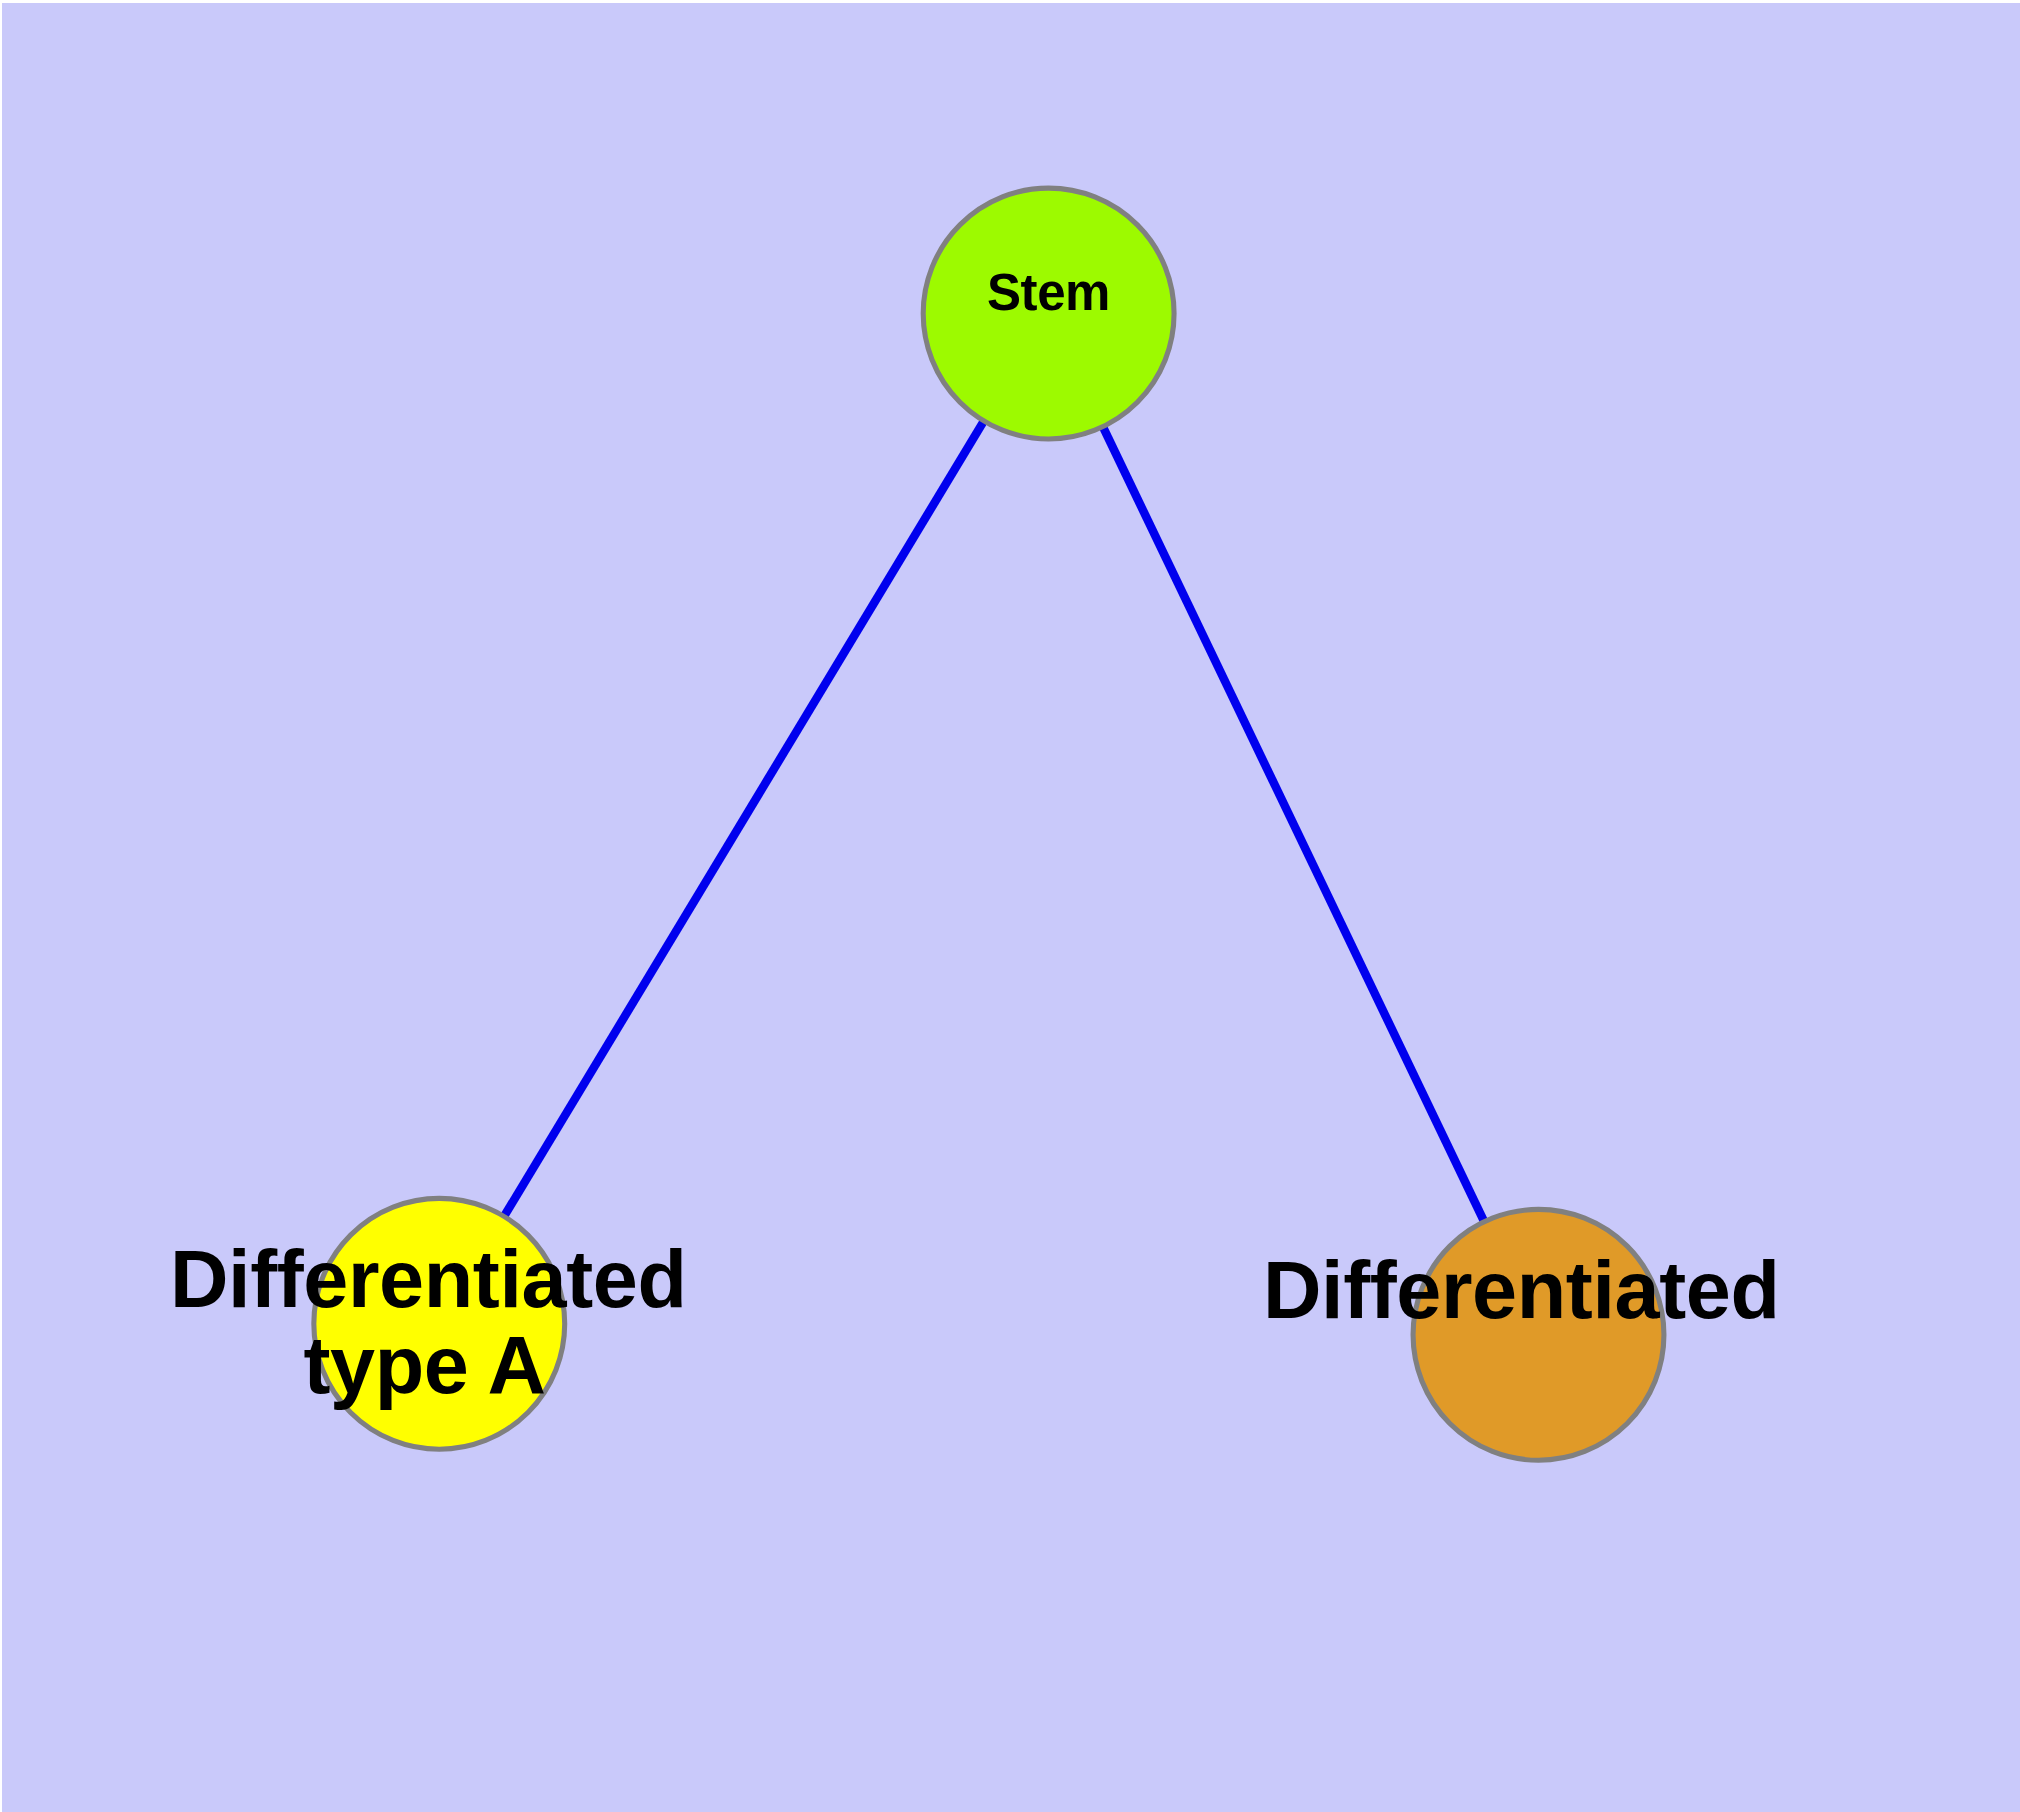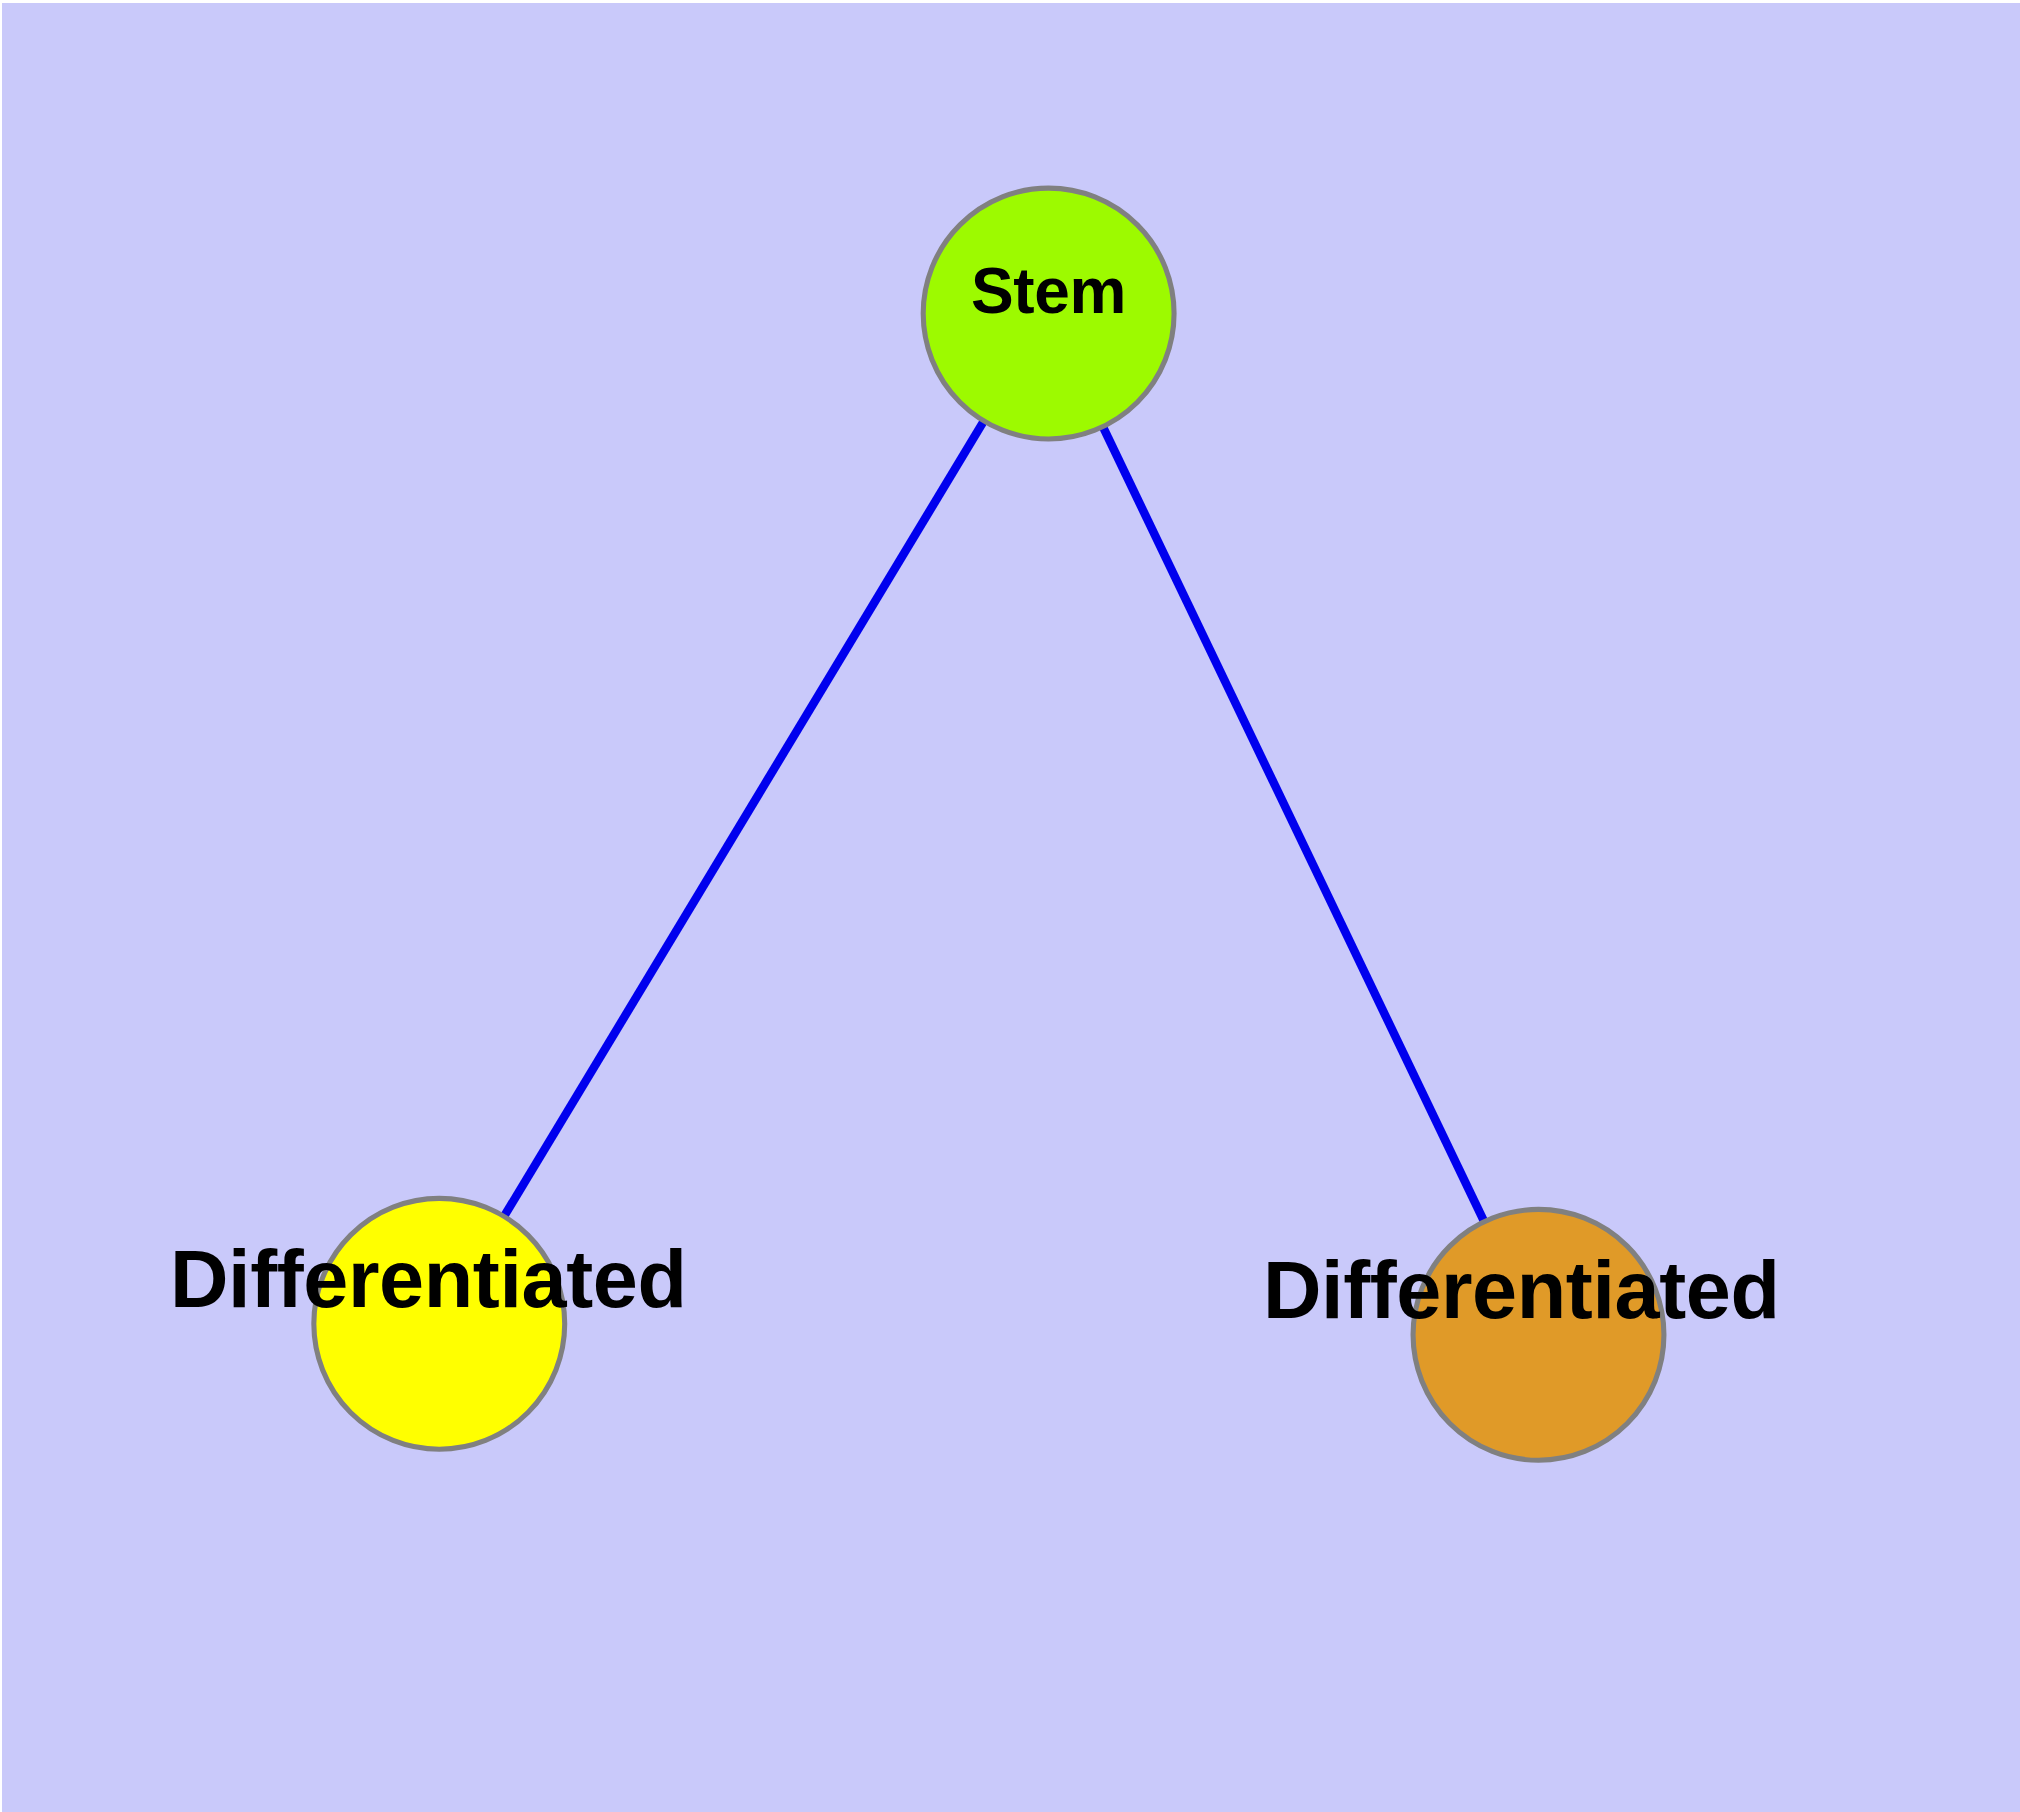--- a/index.html
+++ b/index.html
@@ -45,23 +45,23 @@
     position: absolute;
     color: #000000;
     font-weight: bold;
     text-align: center;
     white-space: nowrap;
     line-height: 1.06;
     pointer-events: none;
     letter-spacing: -0.4px;
   }
   #label-stem {
-    font-size: 64px;
+    font-size: 51px;
     left: 794px;
-    top: 258px;
+    top: 266px;
     width: 509px;
   }
   #label-type-a {
     font-size: 81px;
     left: 170px;
     top: 1237px;
     width: 509px;
   }
   #label-type-b {
     font-size: 81px;
@@ -90,20 +90,21 @@
       <circle class="node-circle" cx="1815" cy="1575" r="148" fill="#e09a28" style="stroke: rgb(128, 128, 128);"></circle>
     </g>
   </svg>
 
   <div class="node-label" id="label-stem">
     <div>Stem</div>
   </div>
 
   <div class="node-label" id="label-type-a">
     <div>Differentiated</div>
+    <div>type A</div>
   </div>
 
   <div class="node-label" id="label-type-b">
     <div>Differentiated</div>
   </div>
 
 </div>
 
 
 </body></html>

